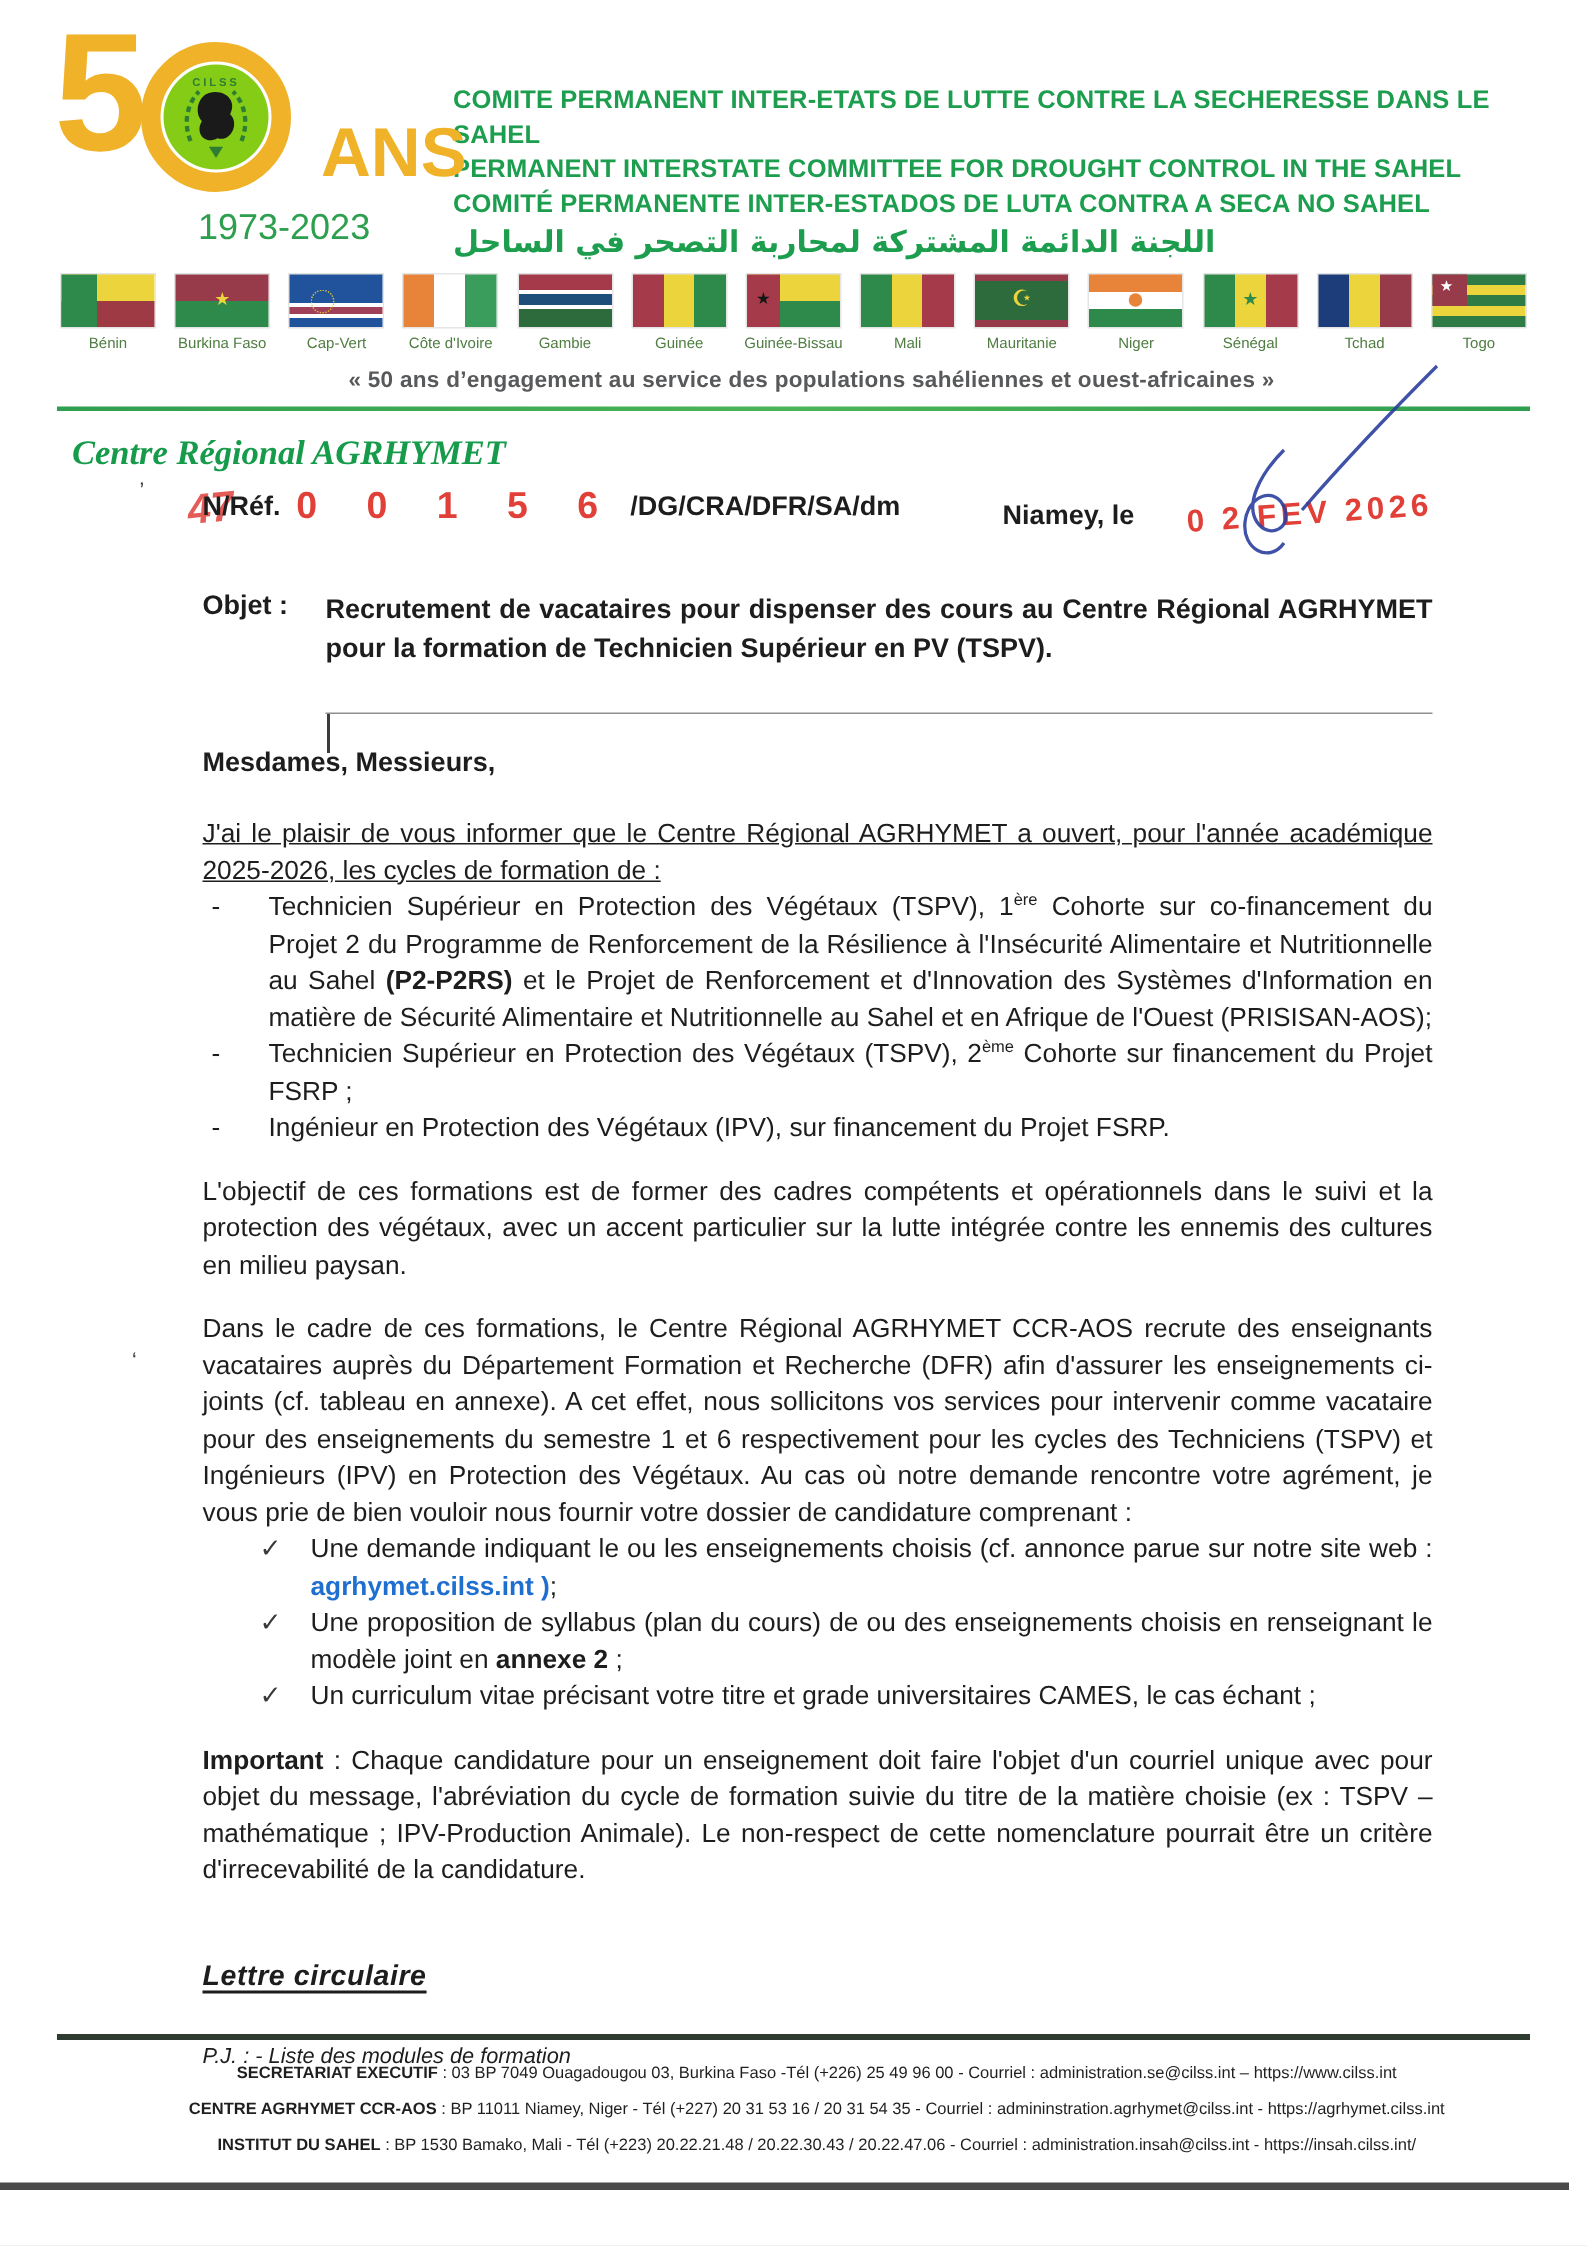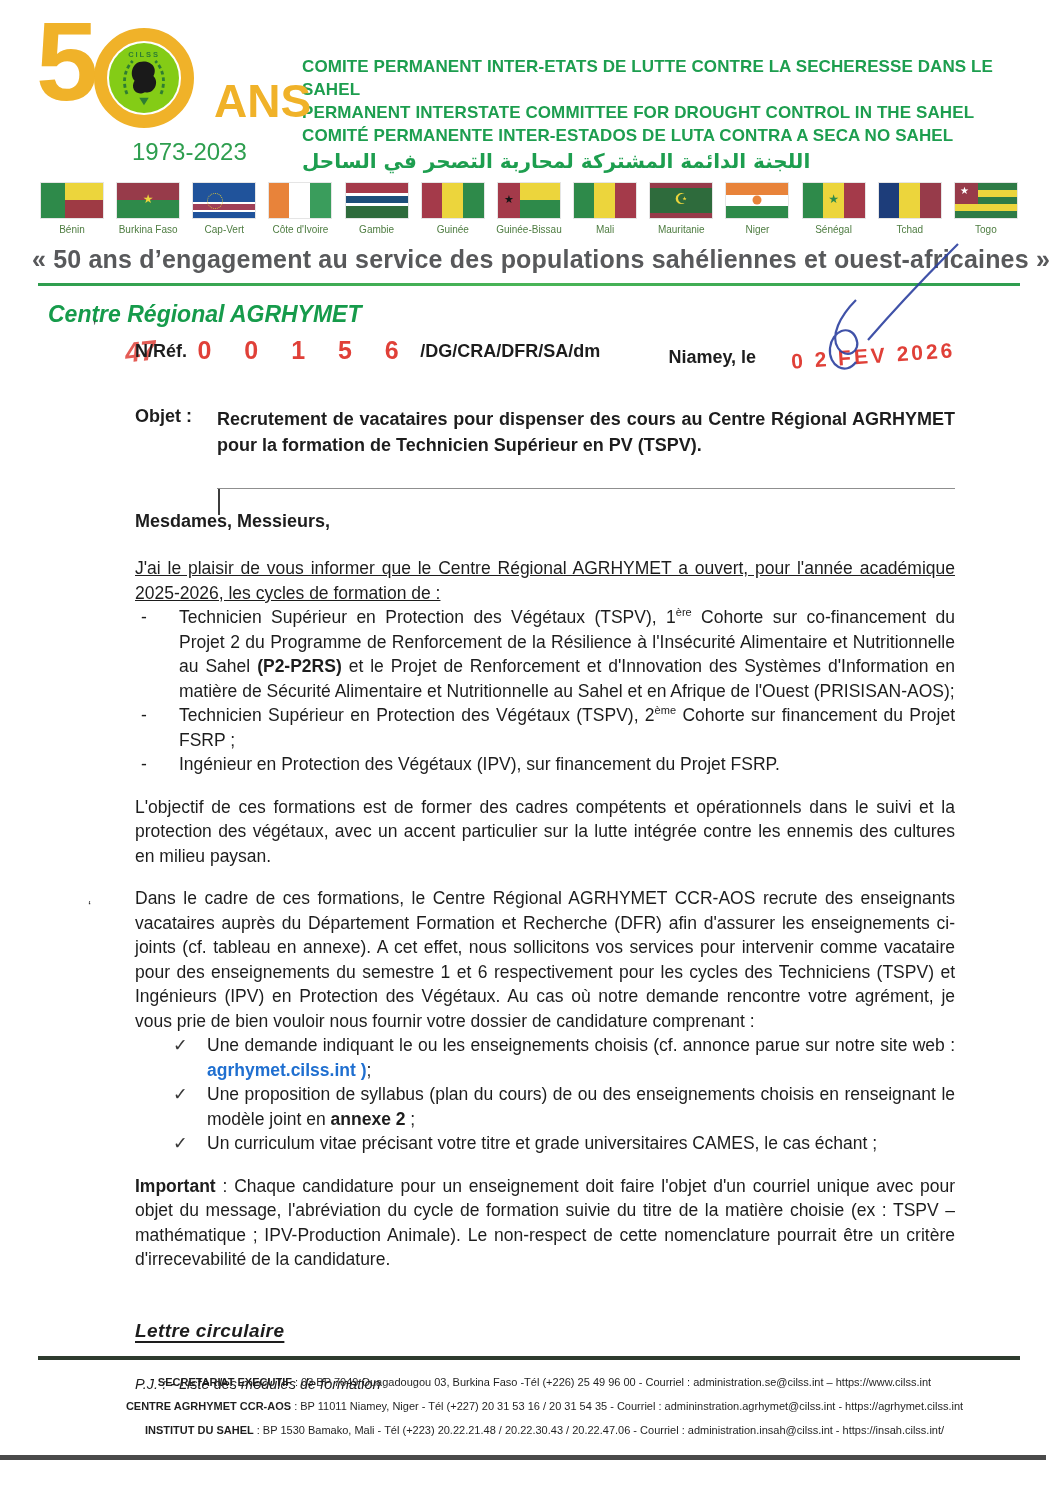--- a/index.html
+++ b/index.html
@@ -41,25 +41,25 @@
   .f-niger{background:linear-gradient(to bottom,#e8833a 0 33%,#fff 33% 66%,#2e8a4a 66%);}
   .f-niger::after{content:"";width:9px;height:9px;border-radius:50%;background:#e8833a;left:50%;top:50%;transform:translate(-50%,-50%);}
   .f-senegal{background:linear-gradient(to right,#2e8a4a 0 33%,#ecd53c 33% 66%,#a43a4a 66%);}
   .f-senegal::after{content:"★";color:#2e8a4a;font-size:12px;left:0;right:0;top:50%;transform:translateY(-55%);text-align:center;}
   .f-tchad{background:linear-gradient(to right,#1d3d7a 0 33%,#ecd53c 33% 66%,#973b4a 66%);}
   .f-togo{background:linear-gradient(to bottom,#2e7b46 0 20%,#ecd53c 20% 40%,#2e7b46 40% 60%,#ecd53c 60% 80%,#2e7b46 80%);}
   .f-togo::before{content:"";position:absolute;left:0;top:0;width:38%;height:60%;background:#973b4a;}
   .f-togo::after{content:"★";color:#fff;font-size:10px;left:5px;top:2px;}
 
   
-  .tagline{text-align:center;font-weight:bold;font-size:25px;color:#58595b;margin-top:10px;letter-spacing:.2px;margin-left:24px;}
+  .tagline{text-align:center;font-weight:bold;font-size:15px;color:#58595b;margin-top:10px;letter-spacing:.2px;margin-left:24px;}
   .green-rule{height:3px;background:linear-gradient(to right,#2f9e4f,#4ab557,#2f9e4f);margin:9px 38px 0;}
 
   
-  .centre-title{margin:15px 0 0 48px;color:#169b4b;font-size:23px;font-weight:bold;font-style:italic;}
+  .centre-title{margin:15px 0 0 48px;color:#169b4b;font-size:23px;font-weight:bold;font-style:italic;font-family:Liberation Serif, serif;}
   .ref-row{position:relative;margin:8px 103px 0 135px;height:48px;}
   .nref-label{font-weight:bold;font-size:18px;position:relative;z-index:2;}
   .nref-overstamp{position:absolute;left:-10px;top:0px;color:#e04038;font-weight:bold;font-style:italic;
                   font-size:28px;transform:rotate(-6deg);opacity:.85;z-index:1;}
   .nref-number{color:#e04038;font-weight:bold;font-size:25px;letter-spacing:13px;margin:0 4px 0 6px;vertical-align:-2px;}
   .nref-suffix{font-weight:bold;font-size:18px;}
   .dateline{position:absolute;right:0;top:8px;white-space:nowrap;}
   .date-place{font-weight:bold;font-size:18px;}
   .date-stamp{display:inline-block;color:#e04038;font-weight:bold;font-size:21px;letter-spacing:3px;
               margin-left:30px;transform:rotate(-4deg);}

